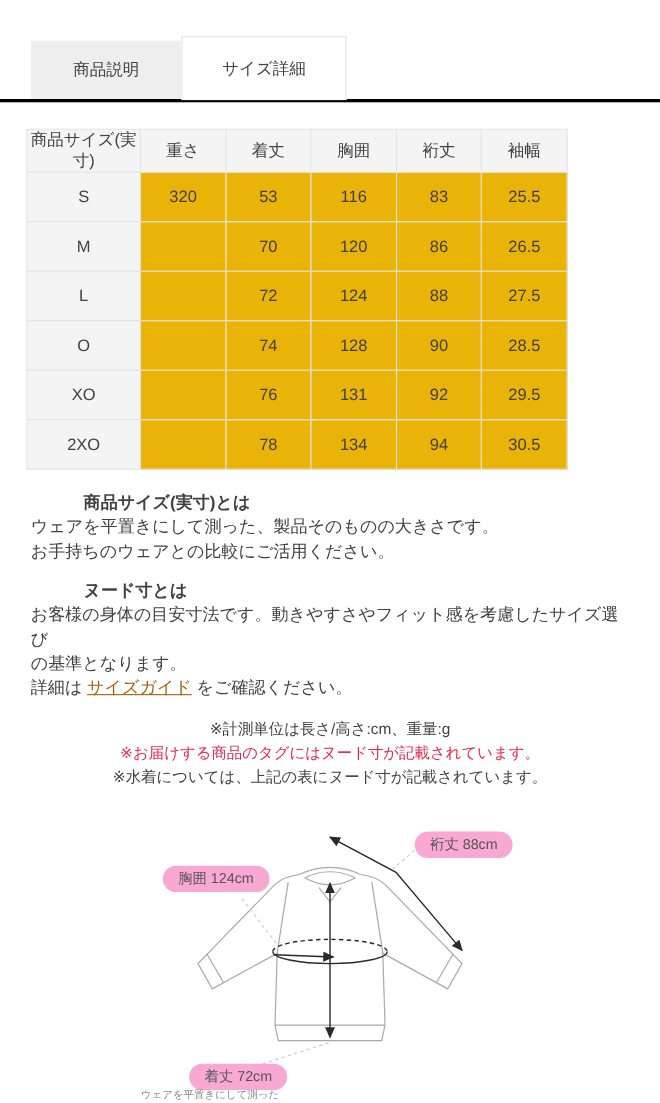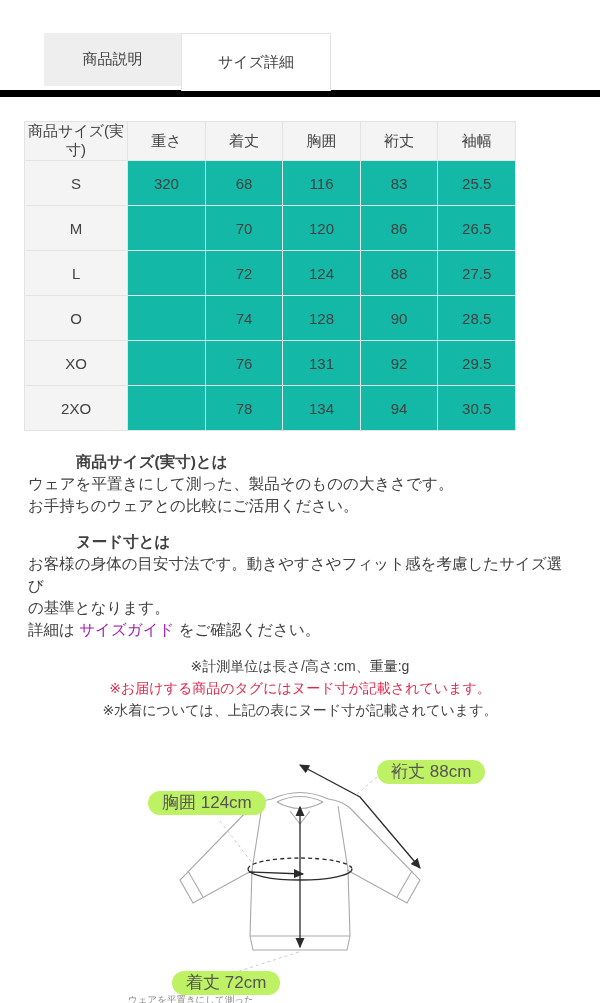--- a/index.html
+++ b/index.html
@@ -4,23 +4,23 @@
 <style>
   * { margin:0; padding:0; box-sizing:border-box; }
   html,body { background:#ffffff; }
   body {
     width:600px; height:1003px; overflow:hidden; position:relative;
     font-family:"Liberation Sans","DejaVu Sans",sans-serif;
     color:#414141;
   }
   
   .tabs {
-    margin-top:33px; padding-left:44px;
-    display:flex; align-items:flex-start;
-    border-bottom:7px solid #000000;
+    margin-top:33px; padding-left:28px;
+    display:flex; align-items:flex-end;
+    border-bottom:3px solid #000000;
   }
   .tab {
     height:53px; width:137px;
     display:flex; align-items:center; justify-content:center;
     background:#eeeeee; font-size:15px; color:#414141; cursor:pointer;
   }
   .tab.active {
     height:58px; width:150px; background:#ffffff;
     border:1px solid #e3e3e3; border-bottom:none;
     margin-bottom:-1px;
@@ -29,37 +29,37 @@
   table.size-table {
     margin:24px 24px 0 24px; width:492px;
     border-collapse:collapse; font-size:15px; color:#414141;
     table-layout:fixed;
   }
   .size-table th, .size-table td {
     border:1px solid #e3e3e3; text-align:center;
     font-weight:normal; vertical-align:middle;
   }
   .size-table thead th { background:#f4f4f4; height:38px; }
-  .size-table tbody td { height:45px; background:#14b8a6; }
+  .size-table tbody td { height:45px; background:#eab308; }
   .size-table tbody td.size-cell { background:#f4f4f4; }
   .col-size { width:21%; }
   .col-val  { width:15.8%; }
   
   .section { margin:20px 28px 0 28px; font-size:15.5px; line-height:22px; }
   .section + .section { margin-top:14px; }
   .section-heading { font-weight:bold;margin-left:48px; }
-  .inline-link { color:#a21caf; cursor:pointer; }
+  .inline-link { color:#a16207; text-decoration:underline; cursor:pointer; }
   .notes { margin:14px 28px 0 28px; font-size:14px; line-height:22px;text-align:center; }
   .note-red { color:#e0294d; }
   
   .diagram { position:relative; width:600px; height:300px; margin-top:10px; }
   .diagram svg { position:absolute; left:0; top:0; }
   .pill {
-    position:absolute; background:#bef264; border-radius:999px;
-    padding:4px 14px; font-size:17px; line-height:16px; color:#555555;
+    position:absolute; background:#f9a8d4; border-radius:999px;
+    padding:4px 14px; font-size:13px; line-height:16px; color:#555555;
     white-space:nowrap;
   }
   .pill-yukitake { left:377px; top:729px; }
   .pill-kyoi    { left:148px; top:764px; }
   .pill-kitake  { left:172px; top:940px; }
   .diagram .pill-yukitake { top:29px; }
   .diagram .pill-kyoi    { top:60px; }
   .diagram .pill-kitake  { top:240px; }
   .diagram-footnotes {
     position:absolute; left:128px; top:262px;
@@ -90,21 +90,21 @@
       <th>着丈</th>
       <th>胸囲</th>
       <th>裄丈</th>
       <th>袖幅</th>
     </tr>
   </thead>
   <tbody>
     <tr>
       <td class="size-cell">S</td>
       <td>320</td>
-      <td>68</td>
+      <td>53</td>
       <td>116</td>
       <td>83</td>
       <td>25.5</td>
     </tr>
     <tr>
       <td class="size-cell">M</td>
       <td></td>
       <td>70</td>
       <td>120</td>
       <td>86</td>

